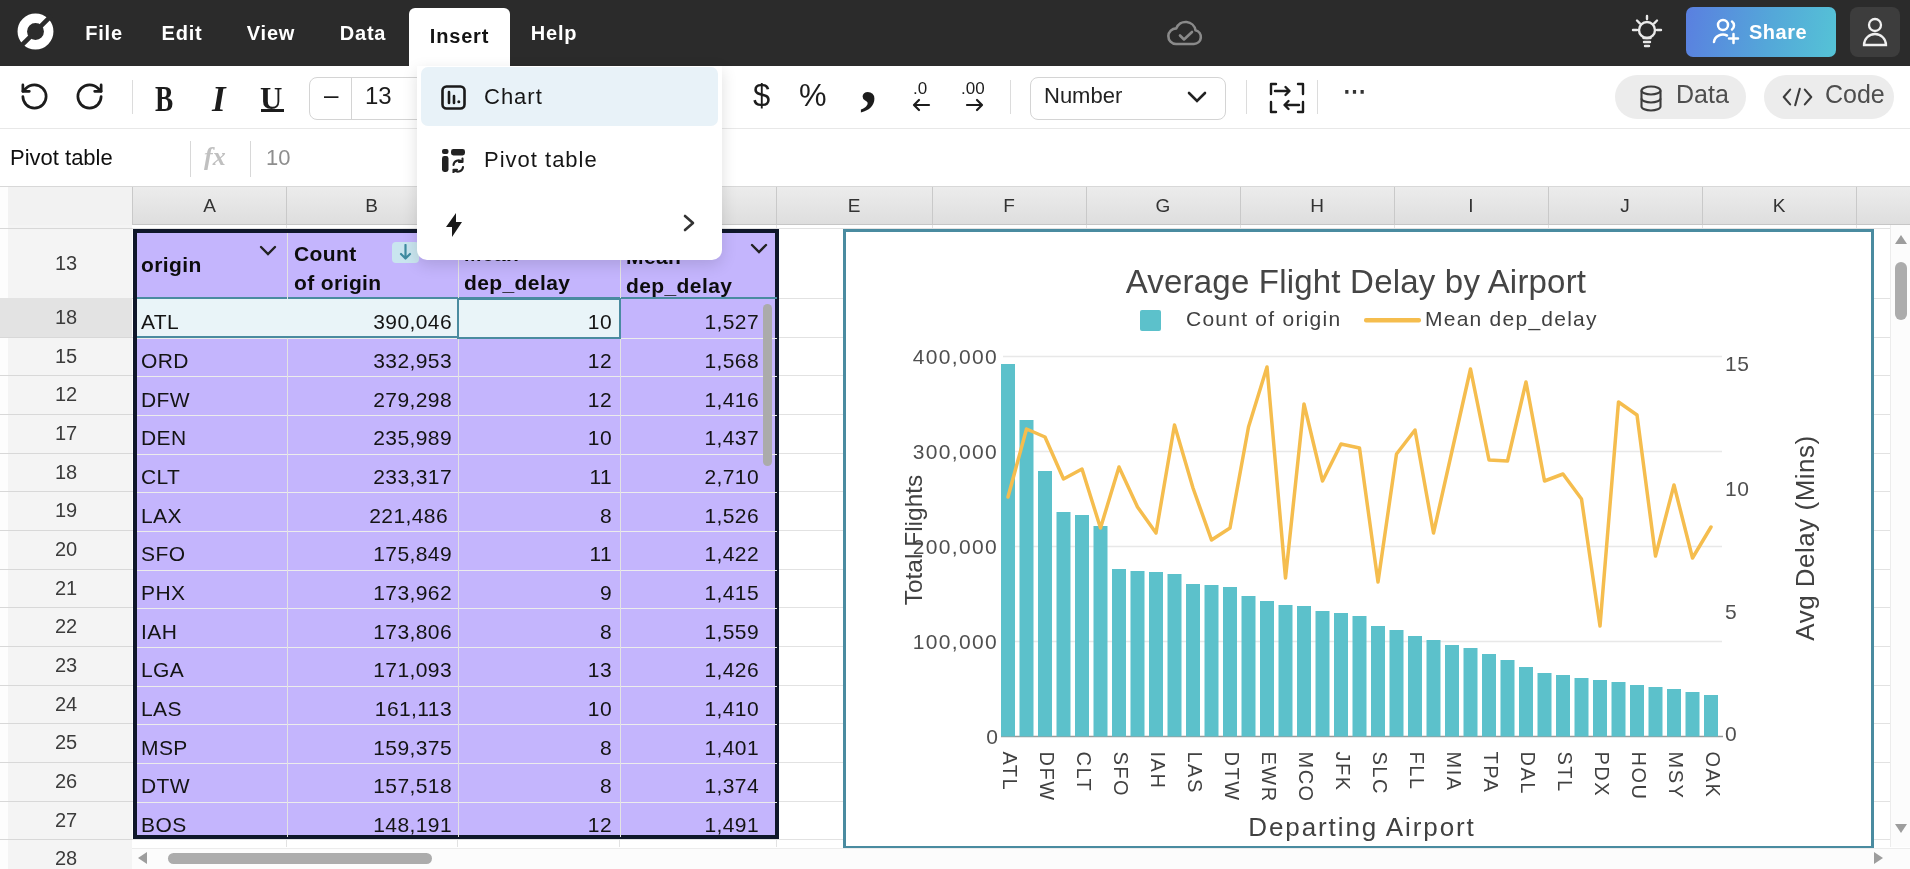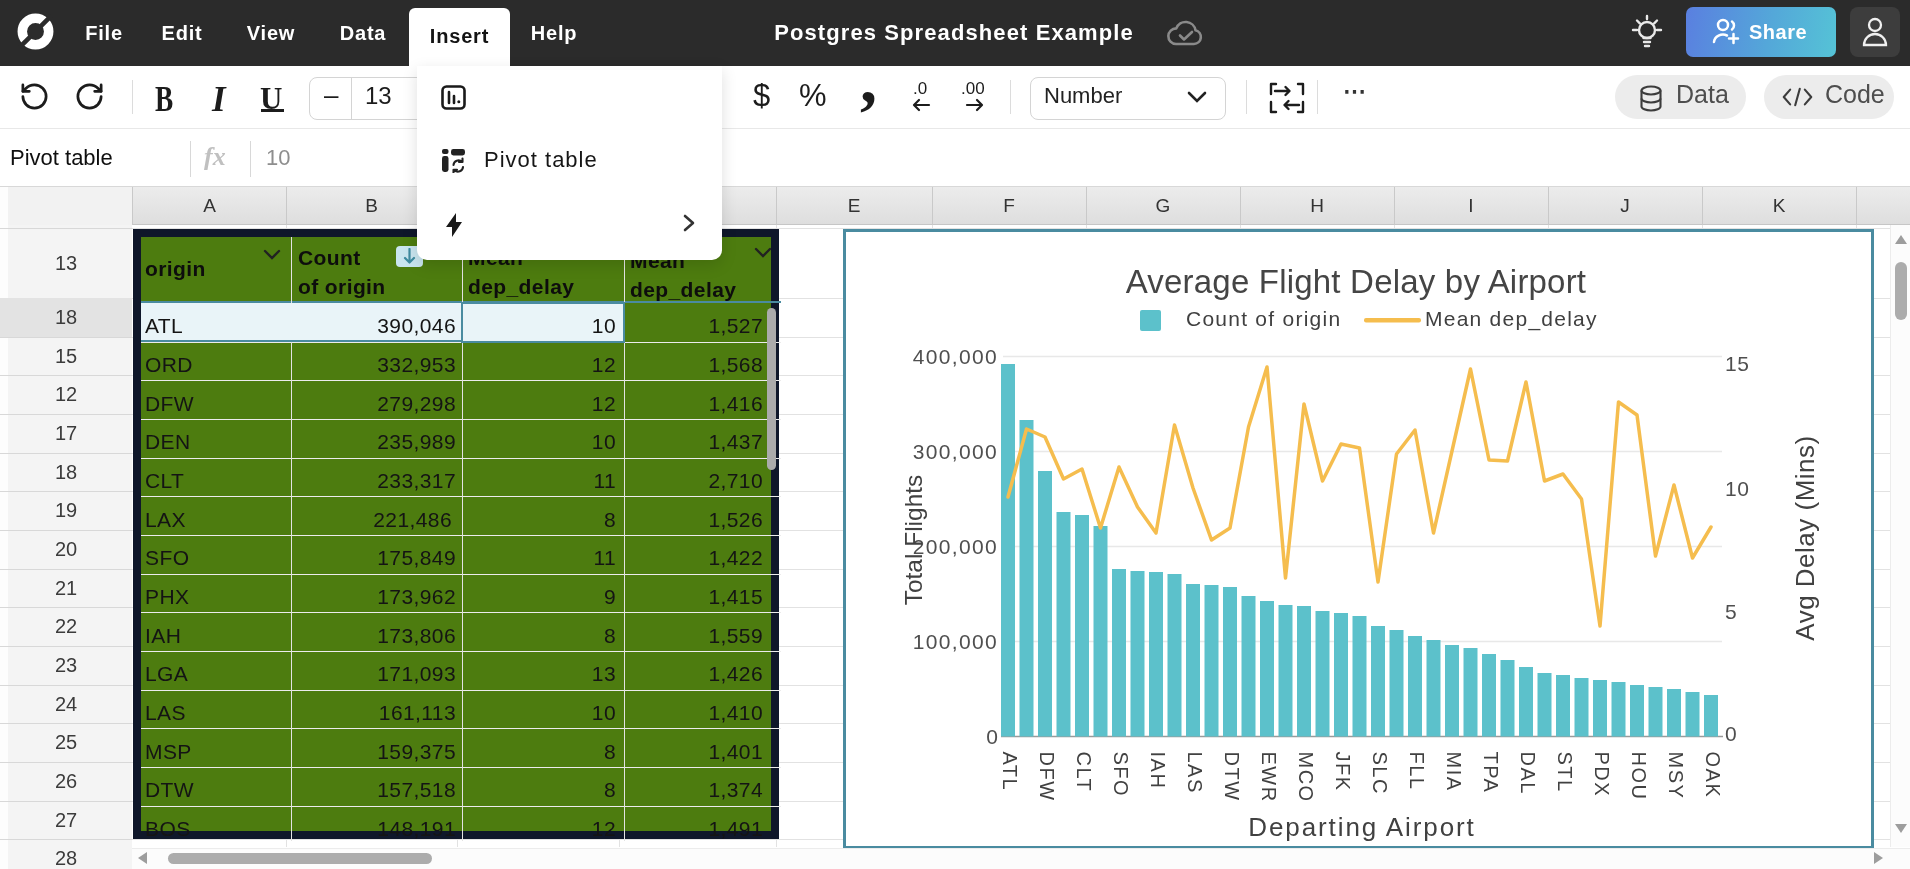--- a/index.html
+++ b/index.html
@@ -39,21 +39,21 @@
 .colsep{position:absolute;top:0;width:1px;height:38px;background:#c9c9c9}
 
 #grid{position:absolute;left:0;top:225px;width:1910px;height:644px;background:#fff;overflow:hidden}
 .hline{position:absolute;height:1px;background:#e2e2e2}
 .vline{position:absolute;width:1px;background:#e2e2e2}
 #rownums{position:absolute;left:0;top:0;width:132px;height:644px;background:#f4f4f4}
 #rownums .sliver{position:absolute;left:0;top:0;width:8px;height:644px;background:#fdfdfd}
 .rnum{position:absolute;left:0;width:132px;text-align:center;color:#3c3c3c;font-size:20px}
 .rsep{position:absolute;left:0;width:132px;height:1px;background:#d8d8d8}
 
-#dtable{position:absolute;background:#4d7c0f;border:8px solid #0f172a}
+#dtable{position:absolute;background:#c4b5fd;border:4px solid #0f172a}
 .cell{position:absolute;font-size:21px;letter-spacing:0.4px;color:#141414;white-space:nowrap}
 .num{text-align:right}
 .tvline{position:absolute;width:1px;background:#e3e3e3}
 .trline{position:absolute;height:1px;background:#ececec}
 .hdr{font-weight:700;color:#0d0d0d;line-height:29px}
 
 #menu{position:absolute;left:417px;top:66px;width:305px;height:194px;background:#fff;
  border-radius:0 0 10px 10px;box-shadow:0 5px 16px rgba(0,0,0,.13);}
 .mitem{position:absolute;left:4px;width:297px;height:59px;border-radius:7px;
  color:#161616;font-size:22px;letter-spacing:1px;line-height:59px}
@@ -341,21 +341,20 @@
 <svg class="abs" style="left:17px;top:13px" width="37" height="37" viewBox="0 0 37 37">
 <circle cx="18.5" cy="18.5" r="13.2" fill="none" stroke="#fff" stroke-width="9.5"></circle>
 <rect x="-4" y="16.2" width="45" height="4.6" fill="#2b2b2b" transform="rotate(-45 18.5 18.5)"></rect>
 </svg>
 <div class="menuitem" style="left:64px;width:80px">File</div>
 <div class="menuitem" style="left:142px;width:80px">Edit</div>
 <div class="menuitem" style="left:231px;width:80px">View</div>
 <div class="menuitem" style="left:323px;width:80px">Data</div>
 <div class="menuitem" style="left:514px;width:80px">Help</div>
 <div id="instab">Insert</div>
-<div id="title">Postgres Spreadsheet Example</div>
 <svg class="abs" style="left:1166px;top:19px" width="40" height="30" viewBox="0 0 40 30">
 <path d="M10 25 h18 a7 7 0 0 0 1.5-13.8 A10 10 0 0 0 10.3 9.4 A7.8 7.8 0 0 0 10 25 Z" fill="none" stroke="#8a8a8a" stroke-width="2.6" stroke-linejoin="round"></path>
 <path d="M14 16.5 l4 4 l8 -7.5" fill="none" stroke="#8a8a8a" stroke-width="2.6" stroke-linecap="round" stroke-linejoin="round"></path>
 </svg>
 <svg class="abs" style="left:1629px;top:13px" width="36" height="40" viewBox="0 0 36 40">
 <g stroke="#e9e9e9" stroke-width="2.4" fill="none" stroke-linecap="round">
 <circle cx="18" cy="17" r="8"></circle>
 <path d="M14.5 25 h7 M15 29 h6 M16 33 h4"></path>
 <path d="M18 3 v3 M4 17 h4 M28 17 h4 M8 7.5 l2.8 2.8 M28 7.5 l-2.8 2.8"></path>
 </g>
@@ -447,20 +446,23 @@
 <div class="tb" style="left:1825px;top:14px;font-size:25px;color:#4e4e4e">Code</div>
 </div>
 <div id="fbar">
 <div class="tb" style="left:10px;top:15px;font-size:22px;color:#0f0f0f">Pivot table</div>
 <div class="tdiv" style="left:190px;top:11px;height:36px;background:#d8d8d8"></div>
 <div class="tb" style="left:204px;top:12px;font-size:26px;color:#c0c0c0;font-style:italic;font-family:'Liberation Serif',serif;font-weight:600">fx</div>
 <div class="tdiv" style="left:250px;top:11px;height:36px;background:#d8d8d8"></div>
 <div class="tb" style="left:266px;top:15px;font-size:22px;color:#8e8e8e">10</div>
 </div>
 <div id="menu">
+<div class="mitem" style="top:1px;background:#e8f2f8">
+        <span class="lab">Chart</span>
+      </div>
 <div class="mitem" style="top:64px">
         <span class="lab">Pivot table</span>
       </div>
 <svg class="abs" style="left:24px;top:19px" width="25" height="25" viewBox="0 0 25 25">
 <rect x="1.5" y="1.5" width="22" height="22" rx="4" fill="none" stroke="#1a1a1a" stroke-width="2.6"></rect>
 <path d="M8 7 V18 M13 11 V18" stroke="#1a1a1a" stroke-width="2.6" stroke-linecap="round"></path>
 <circle cx="17.8" cy="16.8" r="1.5" fill="#1a1a1a"></circle>
 </svg>
 <svg class="abs" style="left:24px;top:82px" width="25" height="25" viewBox="0 0 25 25">
 <rect x="1" y="8" width="6.5" height="16" rx="2.4" fill="#222"></rect>

